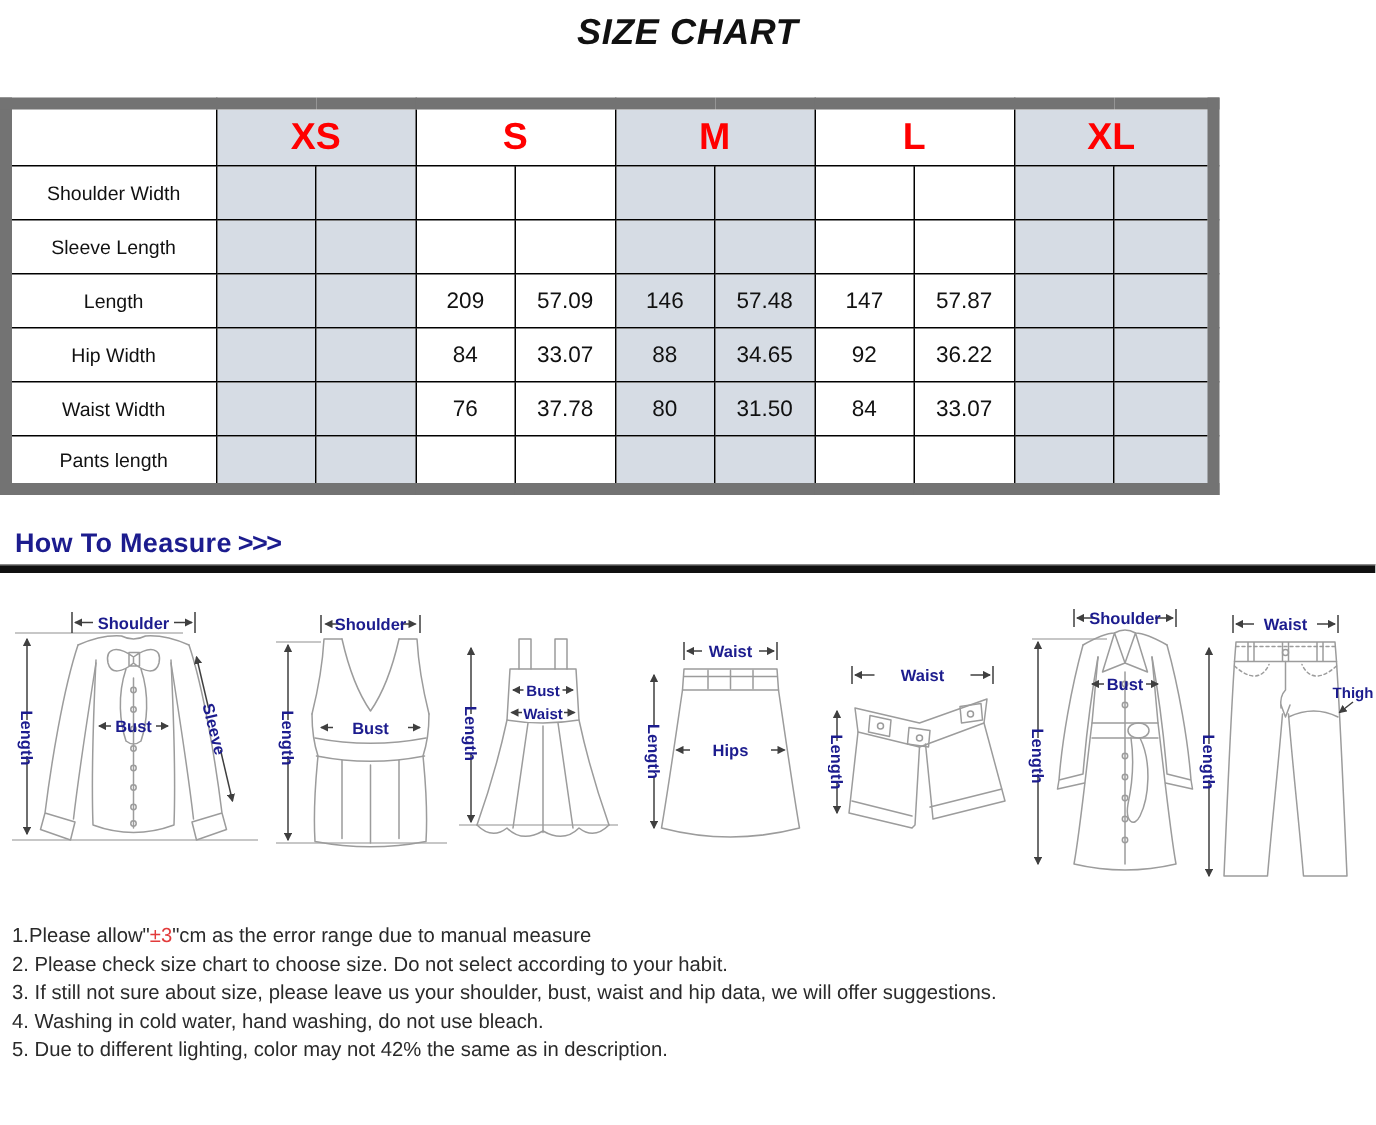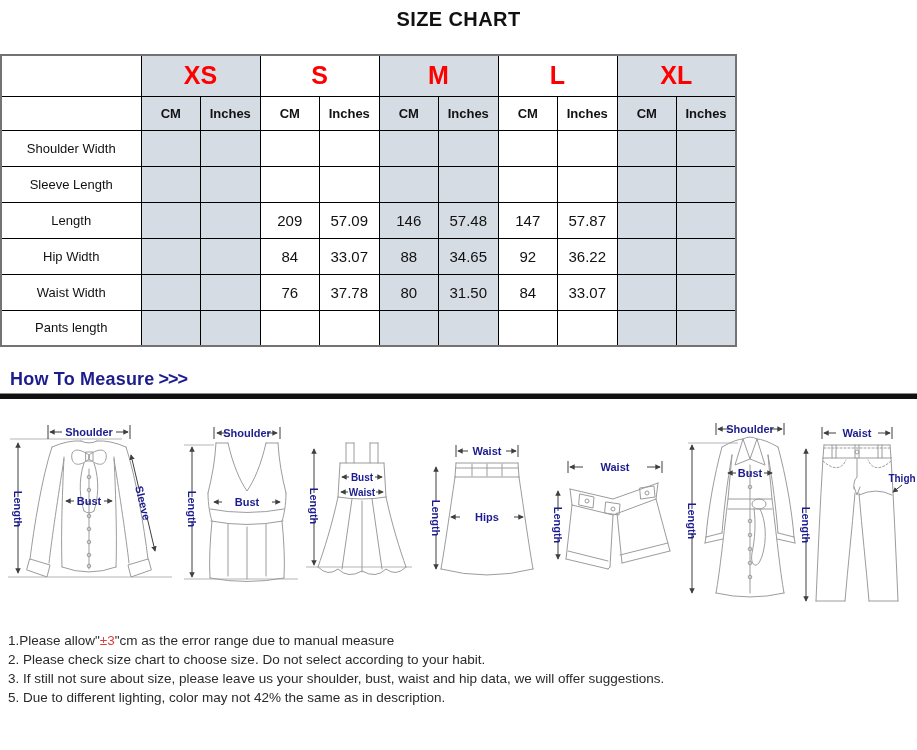--- a/index.html
+++ b/index.html
@@ -3,24 +3,24 @@
 <meta charset="utf-8">
 <style>
   :root { --size_red:#ff0000; --navy:#1c1c8e; --shade:#d6dce4; --note_red:#e23b3b; --ink:#1a1a1a; }
   * { box-sizing:border-box; }
   html,body { margin:0; padding:0; }
   body {
     width:917px; height:750px; background:#fff; overflow:hidden; position:relative;
     font-family:"Liberation Sans", sans-serif; color:var(--ink);
   }
   .page-title {
-    text-align:center; font-size:20px; font-weight:bold; letter-spacing:.4px;
-    padding:8px 0 23px 0; color:#111;
+    text-align:center; font-size:24px; font-weight:bold; letter-spacing:.4px;
+    padding:8px 0 8px 0; color:#111;font-style:italic;
   }
-  table.size-table { border-collapse:collapse; width:737px; table-layout:fixed; border:2px solid #737373; }
+  table.size-table { border-collapse:collapse; width:813px; table-layout:fixed; border:8px solid #737373;margin-top:21px; }
   .size-table th, .size-table td {
     border:1px solid #000; text-align:center; vertical-align:middle; padding:0; overflow:hidden;
   }
   .size-table col.label-col { width:140px; }
   .size-cell { font-size:25px; font-weight:bold; color:var(--size_red); height:41px; }
   .unit-cell { font-size:13px; font-weight:bold; color:#111; height:34px; }
   .corner { background:#fff; }
   .row-label { font-size:13px; font-weight:normal; height:36px; color:#111; }
   .val-cell { font-size:15px; color:#111; }
   .shade { background:var(--shade); }
@@ -60,33 +60,20 @@
     </colgroup>
   <thead>
       <tr>
         <th class="corner"></th>
         <th class="size-cell shade" colspan="2">XS</th>
         <th class="size-cell" colspan="2">S</th>
         <th class="size-cell shade" colspan="2">M</th>
         <th class="size-cell" colspan="2">L</th>
         <th class="size-cell shade" colspan="2">XL</th>
       </tr>
-      <tr>
-        <th class="corner"></th>
-        <th class="unit-cell shade">CM</th>
-        <th class="unit-cell shade">Inches</th>
-        <th class="unit-cell">CM</th>
-        <th class="unit-cell">Inches</th>
-        <th class="unit-cell shade">CM</th>
-        <th class="unit-cell shade">Inches</th>
-        <th class="unit-cell">CM</th>
-        <th class="unit-cell">Inches</th>
-        <th class="unit-cell shade">CM</th>
-        <th class="unit-cell shade">Inches</th>
-      </tr>
     </thead>
   <tbody>
       <tr>
         <td class="row-label">Shoulder Width</td>
         <td class="val-cell shade"></td>
         <td class="val-cell shade"></td>
         <td class="val-cell"></td>
         <td class="val-cell"></td>
         <td class="val-cell shade"></td>
         <td class="val-cell shade"></td>
@@ -314,14 +301,15 @@
     <path class="g" d="M61,70 Q78,62 94,70"></path>
     <path class="m" d="M104,60 L95,67" marker-end="url(#ah)"></path>
     <text class="lbl sm" x="104" y="57">Thigh</text>
   </svg>
 </div>
 
 <div class="notes">
   <div><span>1.Please allow"</span><span class="red">±3</span><span>"cm as the error range due to manual measure</span></div>
   <div>2. Please check size chart to choose size. Do not select according to your habit.</div>
   <div>3. If still not sure about size, please leave us your shoulder, bust, waist and hip data, we will offer suggestions.</div>
+  <div>4. Washing in cold water, hand washing, do not use bleach.</div>
   <div>5. Due to different lighting, color may not 42% the same as in description.</div>
 </div>
 
 </body></html>

